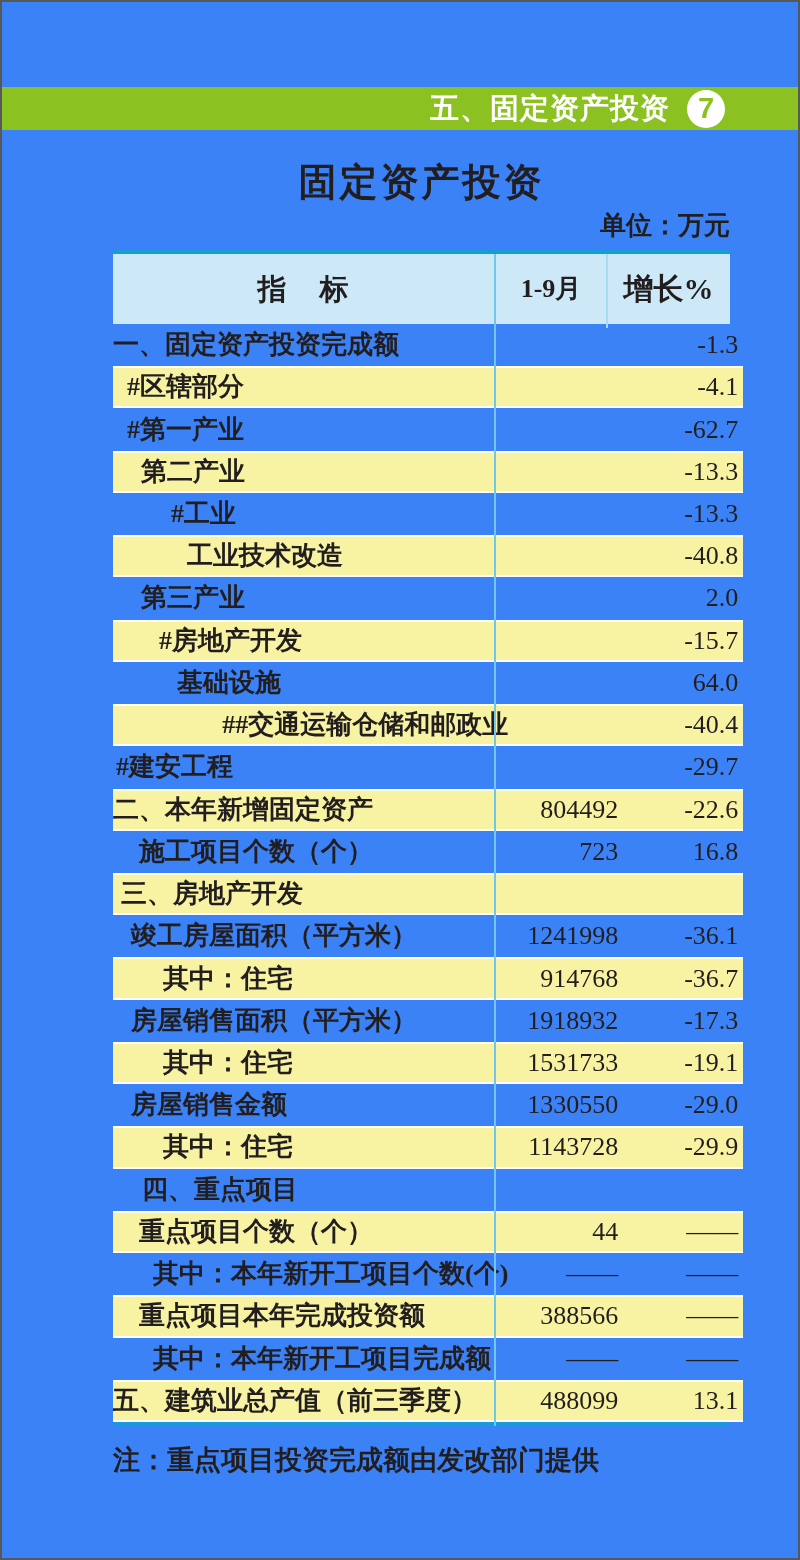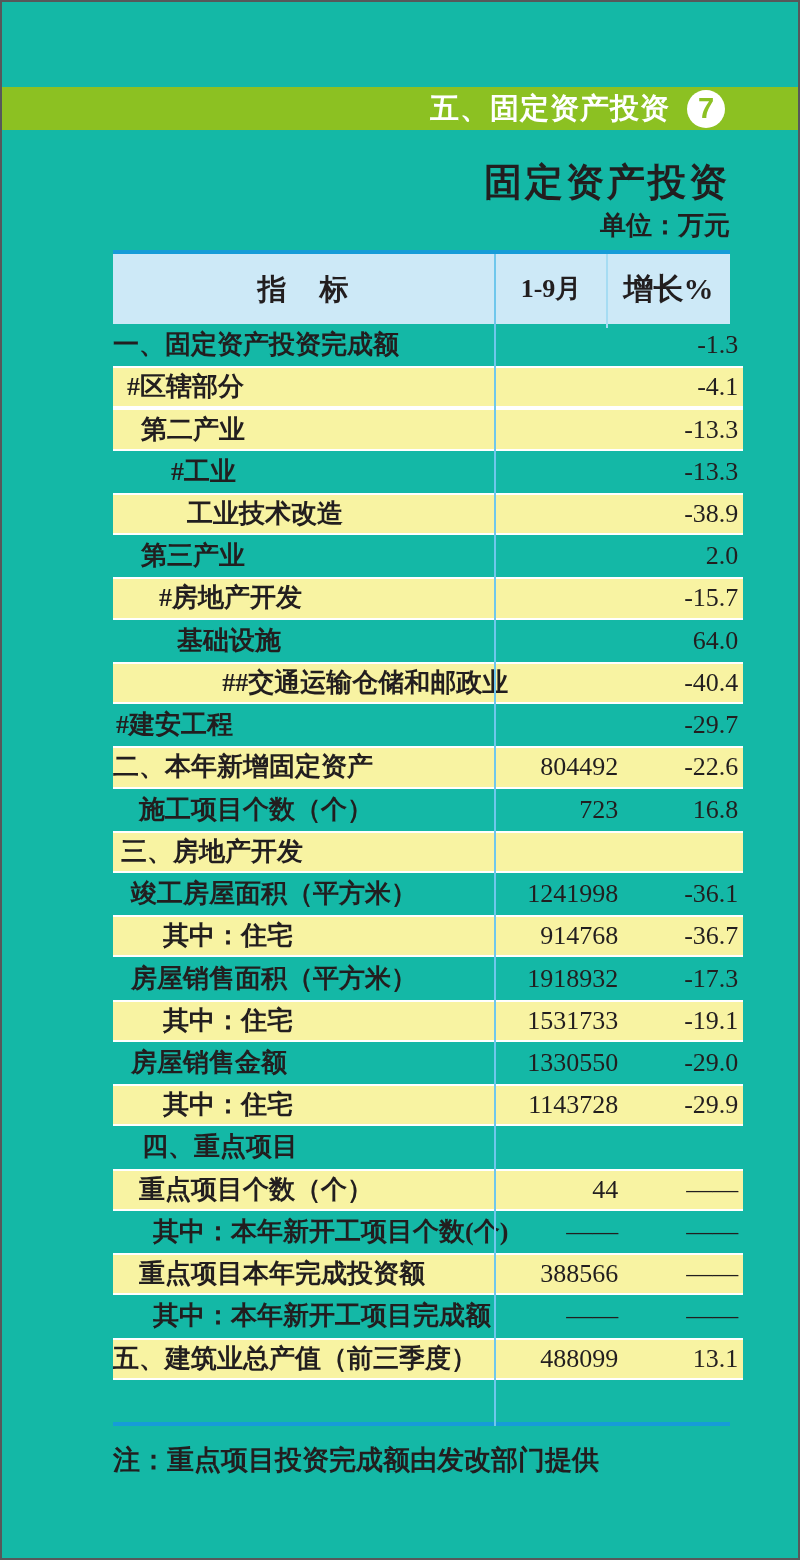--- a/index.html
+++ b/index.html
@@ -4,21 +4,21 @@
 <style>
   * { margin:0; padding:0; box-sizing:border-box; }
   html,body { background:#fff; }
   body {
     width:800px; height:1560px;
     font-family:"Liberation Serif","DejaVu Serif",serif;
     color:var(--text,#221e1f);
     position:relative;
     overflow:hidden;
   }
-  .page { position:relative; width:800px; height:1560px; background:#14b8a6; }
+  .page { position:relative; width:800px; height:1560px; background:#3b82f6; }
   .page-border {
     position:absolute; inset:0;
     border:2px solid var(--page_border,#57585a);
     pointer-events:none;
   }
   
   .green-bar {
     position:absolute; left:2px; right:2px; top:87px; height:43px;
     background:var(--green,#8cc122);
     display:flex; align-items:center; justify-content:flex-end;
@@ -33,21 +33,21 @@
     width:38px; height:38px; border-radius:50%;
     background:#ffffff; margin-left:17px;
     display:flex; align-items:center; justify-content:center;
     font-family:"Liberation Sans","DejaVu Sans",sans-serif;
     font-weight:700; font-size:29px; color:var(--green,#8cc122);
     line-height:1;
   }
   
   .title {
     position:absolute; top:160px; left:113px; width:617px;
-    text-align:right; font-size:38px; font-weight:700;
+    text-align:center; font-size:38px; font-weight:700;
     letter-spacing:3px; line-height:44px;
   }
   .unit {
     position:absolute; top:210px; left:113px; width:617px;
     text-align:right; font-size:26px; font-weight:700; line-height:32px;
   }
   
   .table { position:absolute; top:250px; left:113px; width:617px; }
   .thead {
     border-top:4px solid var(--table_border,#169cd8);
@@ -113,37 +113,42 @@
     <div class="c-val"></div>
     <div class="c-growth">-1.3</div>
   </div>
 
   <div class="row hl">
     <div class="c-label" style="padding-left: 14px;">#区辖部分</div>
     <div class="c-val"></div>
     <div class="c-growth">-4.1</div>
   </div>
 
+  <div class="row">
+    <div class="c-label" style="padding-left: 14px;">#第一产业</div>
+    <div class="c-val"></div>
+    <div class="c-growth">-62.7</div>
+  </div>
 
   <div class="row hl">
     <div class="c-label" style="padding-left: 28px;">第二产业</div>
     <div class="c-val"></div>
     <div class="c-growth">-13.3</div>
   </div>
 
   <div class="row">
     <div class="c-label" style="padding-left: 58px;">#工业</div>
     <div class="c-val"></div>
     <div class="c-growth">-13.3</div>
   </div>
 
   <div class="row hl">
     <div class="c-label" style="padding-left: 74px;">工业技术改造</div>
     <div class="c-val"></div>
-    <div class="c-growth">-38.9</div>
+    <div class="c-growth">-40.8</div>
   </div>
 
   <div class="row">
     <div class="c-label" style="padding-left: 28px;">第三产业</div>
     <div class="c-val"></div>
     <div class="c-growth">2.0</div>
   </div>
 
   <div class="row hl">
     <div class="c-label" style="padding-left: 46px;">#房地产开发</div>

